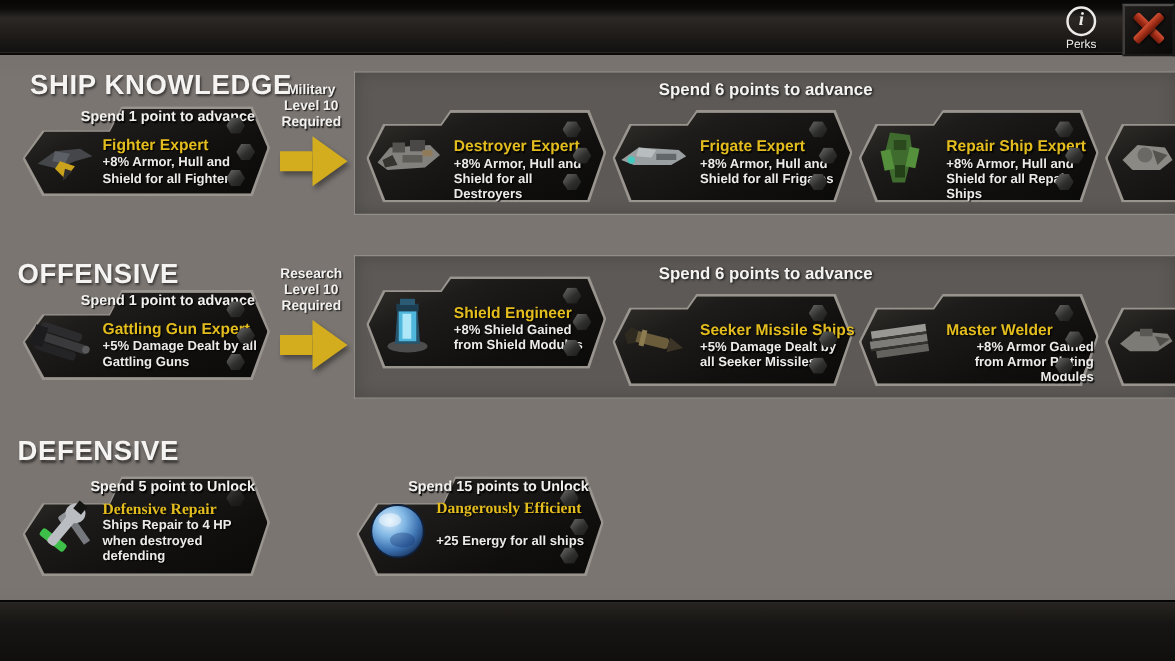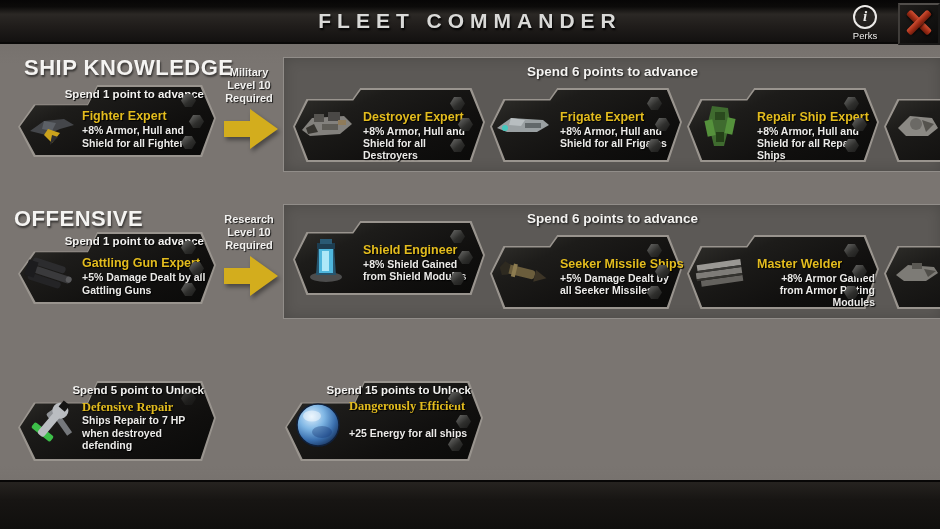--- a/index.html
+++ b/index.html
@@ -82,21 +82,20 @@
   .footer{position:absolute;left:0;top:480px;width:940px;height:49px;
     background:linear-gradient(180deg,#262320 0%,#171513 38%,#100f0d 100%);
     border-top:2px solid #070606;box-sizing:border-box;}
 </style>
 </head>
 <body>
 
 <div id="screen">
 
   <div class="topbar">
-    <div class="topbar-title">FLEET COMMANDER</div>
     <div class="perks">
       <div class="perks-circle">i</div>
       <div class="perks-label">Perks</div>
     </div>
     <div class="close-btn">
       <div class="close-x x1"></div>
       <div class="close-x x2"></div>
     </div>
   </div>
 
@@ -318,20 +317,21 @@
       <div class="card-icon">
         <svg width="46" height="36" viewBox="0 0 46 36">
             <polygon points="2,20 14,10 40,12 44,18 32,26 10,26" fill="#7d7b76"></polygon>
             <rect x="18" y="8" width="10" height="6" fill="#5a5853"></rect>
             <polygon points="30,14 42,16 34,22" fill="#504e49"></polygon>
           </svg>
       </div>
     </div>
   </div>
 
+  <div class="section-heading" style="left:14px;top:348px;">DEFENSIVE</div>
 
   <div class="card def-card" style="left:18px;top:381px;">
     <div class="card-bg base-shape">
         <div class="card-bg-inner base-shape"></div>
       </div>
     <div class="card-top-label">Spend 5 point to Unlock</div>
     <div class="card-icon">
       <svg width="52" height="50" viewBox="0 0 52 50">
           <g transform="rotate(-35 32 16)">
             <rect x="24" y="8" width="15" height="9" rx="2" fill="#8f9296"></rect>
@@ -339,21 +339,21 @@
           </g>
           <rect x="6" y="28" width="24" height="7" rx="2" transform="rotate(38 17 31)" fill="#3dbf49"></rect>
           <g transform="rotate(40 26 25)">
             <circle cx="24" cy="8" r="8" fill="#babdc1"></circle>
             <rect x="20" y="-2" width="8" height="8" fill="#141413"></rect>
             <rect x="20" y="8" width="8" height="32" rx="3" fill="#babdc1"></rect>
           </g>
         </svg>
     </div>
     <div class="card-title">Defensive Repair</div>
-    <div class="card-desc">Ships Repair to 7 HP when destroyed defending</div>
+    <div class="card-desc">Ships Repair to 4 HP when destroyed defending</div>
     <div class="bolt b1 faint"></div>
   </div>
 
   <div class="card def-card" style="left:285px;top:381px;">
     <div class="card-bg base-shape">
         <div class="card-bg-inner base-shape"></div>
       </div>
     <div class="card-top-label">Spend 15 points to Unlock</div>
     <div class="card-icon">
       <svg width="46" height="46" viewBox="0 0 46 46">

